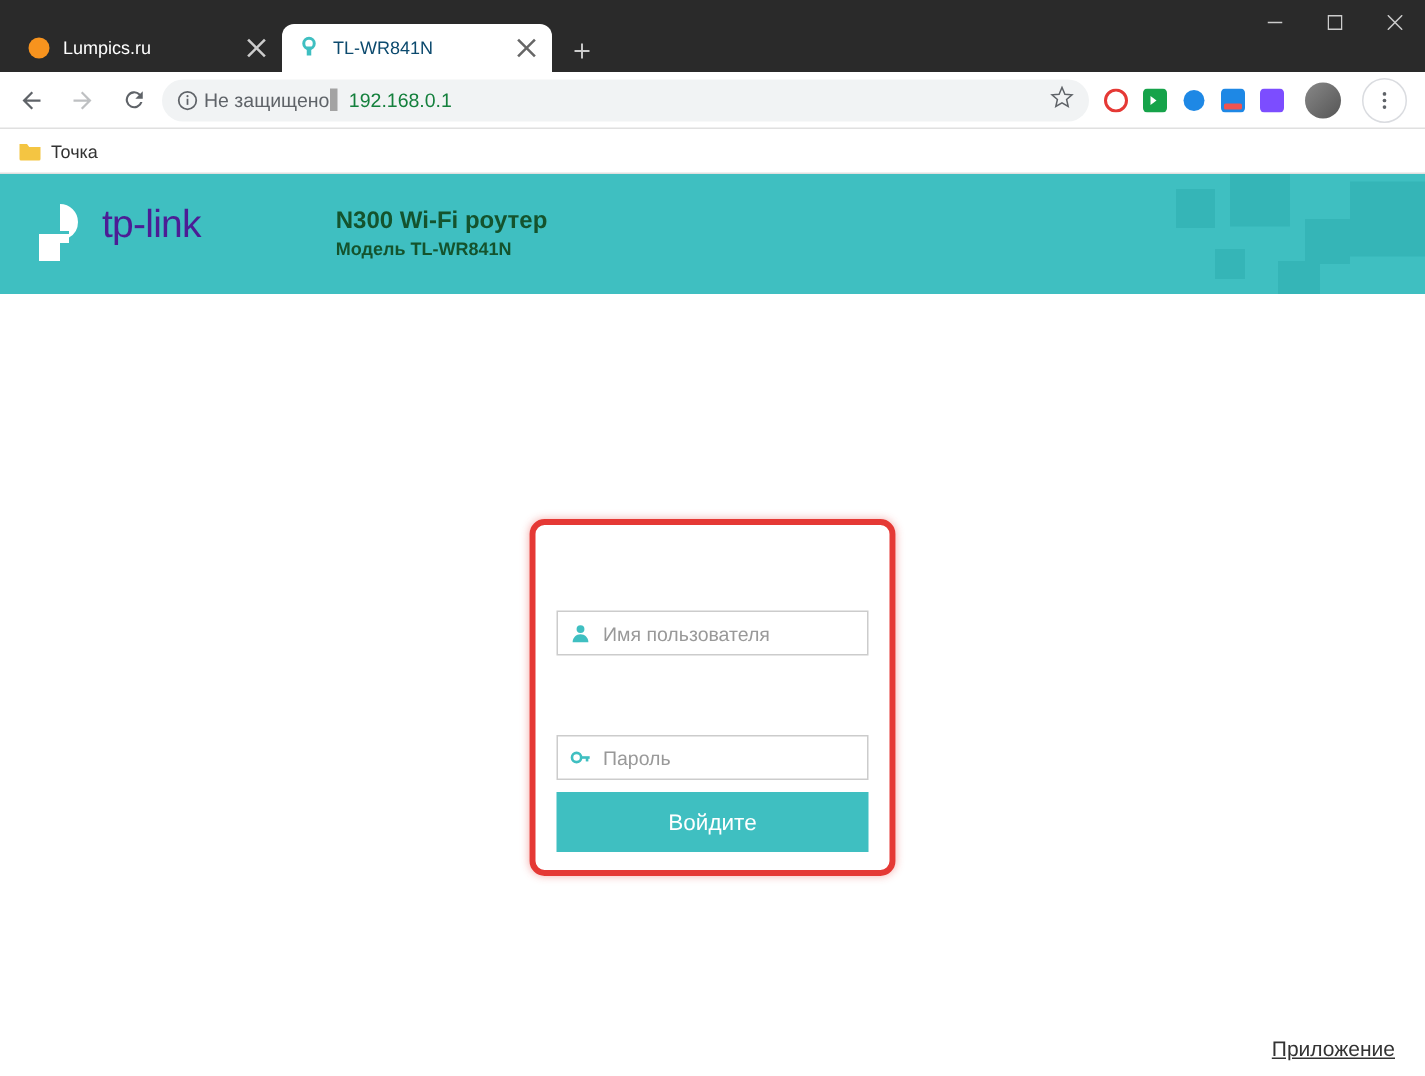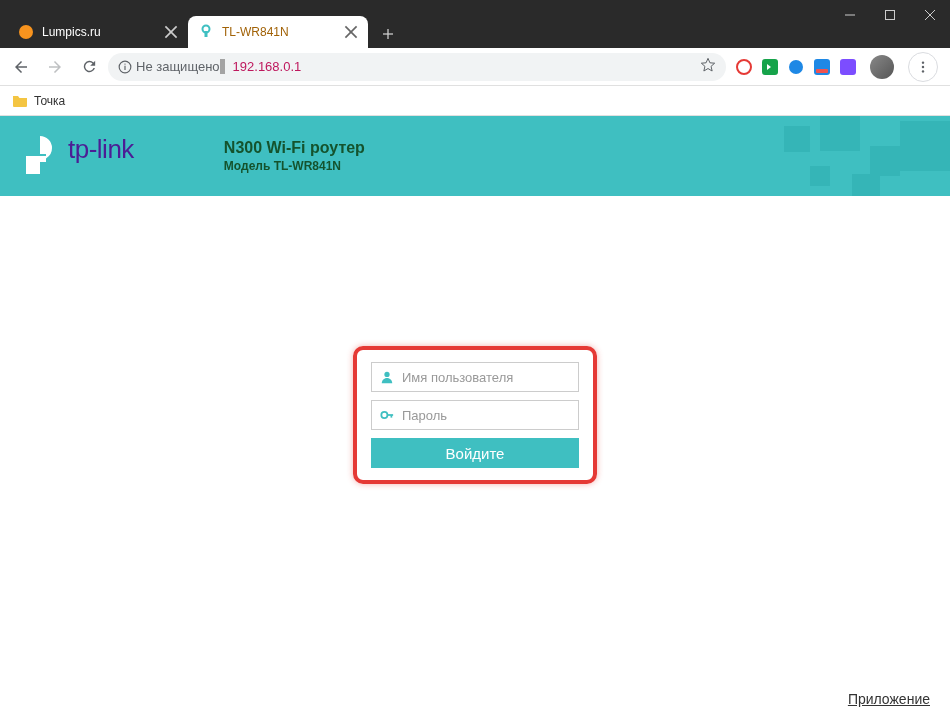--- a/index.html
+++ b/index.html
@@ -7,32 +7,32 @@
 
     
     .titlebar { height: 12px; background: #2a2a2a; }
     .window-controls { position: absolute; top: 0; right: 0; display: flex; height: 30px; z-index: 100; }
     .window-control { width: 40px; display: flex; align-items: center; justify-content: center; color: #ccc; }
     .window-control svg { width: 10px; height: 10px; }
 
     .tab-strip { height: 36px; background: #2a2a2a; display: flex; align-items: flex-end; padding-left: 8px; }
     .tab { height: 32px; display: flex; align-items: center; padding: 0 10px; border-radius: 8px 8px 0 0; font-size: 12px; gap: 8px; min-width: 180px; max-width: 200px; position: relative; }
     .tab.inactive { color: #ffffff; }
-    .tab.active { background: #fff; color: #a16207; }
+    .tab.active { background: #fff; color: #0c4a6e; }
     .tab-favicon { width: 16px; height: 16px; display: flex; align-items: center; justify-content: center; flex-shrink: 0; }
     .tab-title { flex: 1; white-space: nowrap; overflow: hidden; text-overflow: ellipsis; }
     .tab-close { width: 14px; height: 14px; display: flex; align-items: center; justify-content: center; cursor: pointer; }
     .new-tab-btn { width: 28px; height: 28px; display: flex; align-items: center; justify-content: center; color: #ccc; margin-left: 6px; cursor: pointer; }
 
     .address-bar { height: 38px; background: #fff; display: flex; align-items: center; padding: 0 6px; gap: 4px; border-bottom: 1px solid #e0e0e0; }
     .nav-btn { width: 30px; height: 30px; display: flex; align-items: center; justify-content: center; color: #555; cursor: pointer; border-radius: 50%; }
     .nav-btn.disabled { opacity: 0.4; }
     .omnibox { flex: 1; height: 28px; background: #f1f3f4; border-radius: 14px; display: flex; align-items: center; padding: 0 10px; gap: 8px; font-size: 13px; }
     .security-text { color: #5f6368; font-size: 13px; display: flex; align-items: center; gap: 4px; border-right: 5px solid #a3a3a3; }
-    .url-text { color: #be185d; }
+    .url-text { color: #15803d; }
     .omni-right { margin-left: auto; color: #5f6368; }
     .ext-icons { display: flex; align-items: center; gap: 10px; padding: 0 6px; }
     .ext-icon { width: 16px; height: 16px; }
     .avatar { width: 24px; height: 24px; border-radius: 50%; background: linear-gradient(135deg, #888, #555); margin: 0 4px; }
     .menu-btn { width: 30px; height: 30px; display: flex; align-items: center; justify-content: center; border: 1px solid #dadce0; border-radius: 50%; cursor: pointer; }
 
     .bookmark-bar { height: 30px; background: #fff; display: flex; align-items: center; padding: 0 12px; gap: 6px; font-size: 12px; color: #333; border-bottom: 1px solid #e0e0e0; }
     .bookmark-folder-icon { width: 16px; height: 14px; }
 
     
@@ -43,25 +43,25 @@
     .deco-sq { position: absolute; background: #35b5b7; }
     .logo-area { display: flex; align-items: flex-start; gap: 8px; color: #4c1d95; }
     .logo-text { font-size: 26px; font-weight: 400; letter-spacing: -0.5px; }
     .header-text { margin-left: 90px; color: #14532d; }
     .header-title { font-size: 16px; font-weight: 700; }
     .header-model { font-size: 12px; font-weight: 600; margin-top: 2px; }
 
     .login-area { position: absolute; top: 230px; left: 50%; transform: translateX(-50%); }
     .highlight-box { border: 4px solid #e53935; border-radius: 10px; padding: 12px 14px; background: rgba(255,255,255,0.5); box-shadow: 0 0 6px rgba(229,57,53,0.4); }
     .login-form { display: flex; flex-direction: column; gap: 8px; }
-    .input-wrap { width: 208px; height: 30px; border: 1px solid #ccc; background: #fff; display: flex; align-items: center; padding: 0 8px; gap: 8px; }
+    .input-wrap { width: 208px; height: 30px; border: 1px solid #ccc; background: #fff; display: flex; align-items: center; padding: 0 8px; gap: 8px; margin-top: 45px; }
     .input-wrap input { border: none; outline: none; flex: 1; font-size: 13px; background: transparent; }
     .input-wrap input::placeholder { color: #999; }
     .input-icon { width: 14px; height: 14px; flex-shrink: 0; }
-    .login-btn { width: 208px; height: 30px; background: #3fbfc1; color: #fff; border: none; font-size: 15px; cursor: pointer; }
+    .login-btn { width: 208px; height: 40px; background: #3fbfc1; color: #fff; border: none; font-size: 15px; cursor: pointer; }
 
     .footer-link { position: absolute; bottom: 10px; right: 20px; color: #333; text-decoration: underline; font-size: 14px; cursor: pointer; }
   </style>
 </head>
 <body>
 
 <div class="window-controls">
   <div class="window-control">
     <svg viewBox="0 0 10 10">
         <line x1="0" y1="5" x2="10" y2="5" stroke="currentColor" stroke-width="1"></line>

